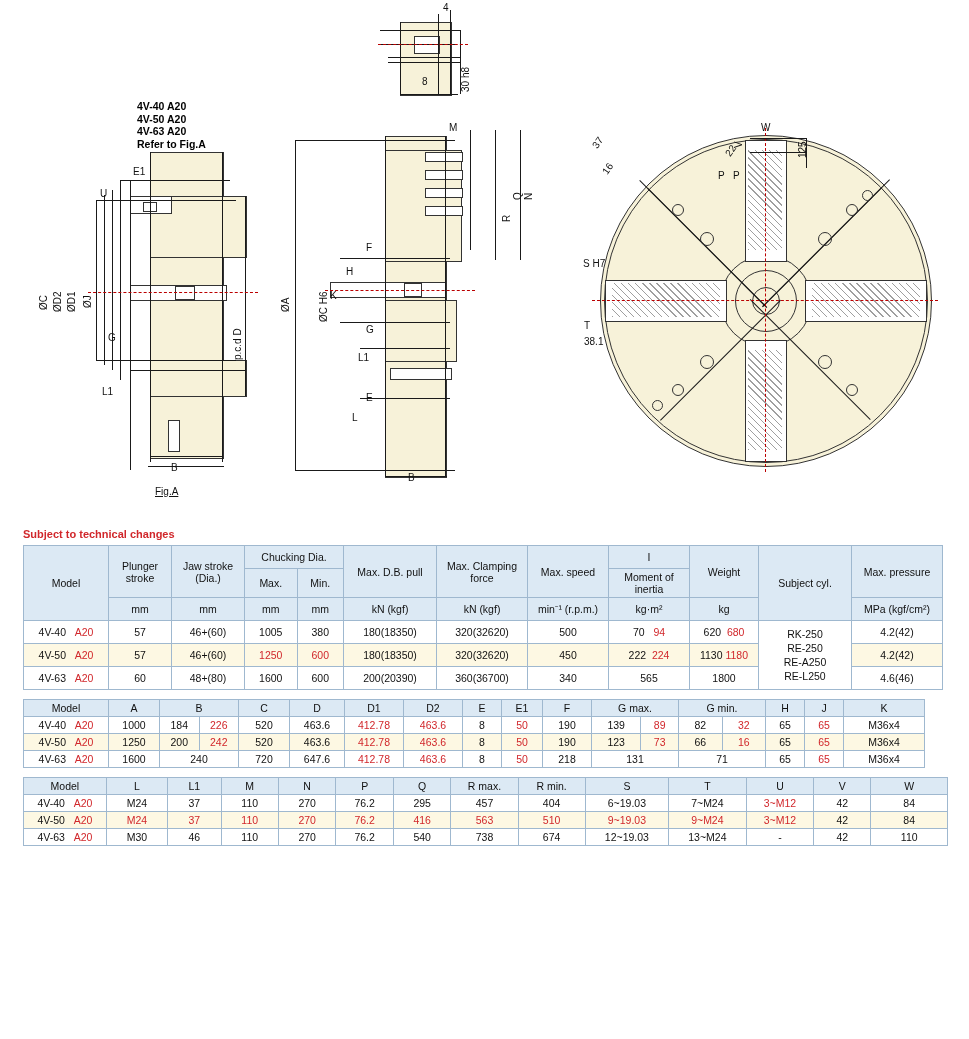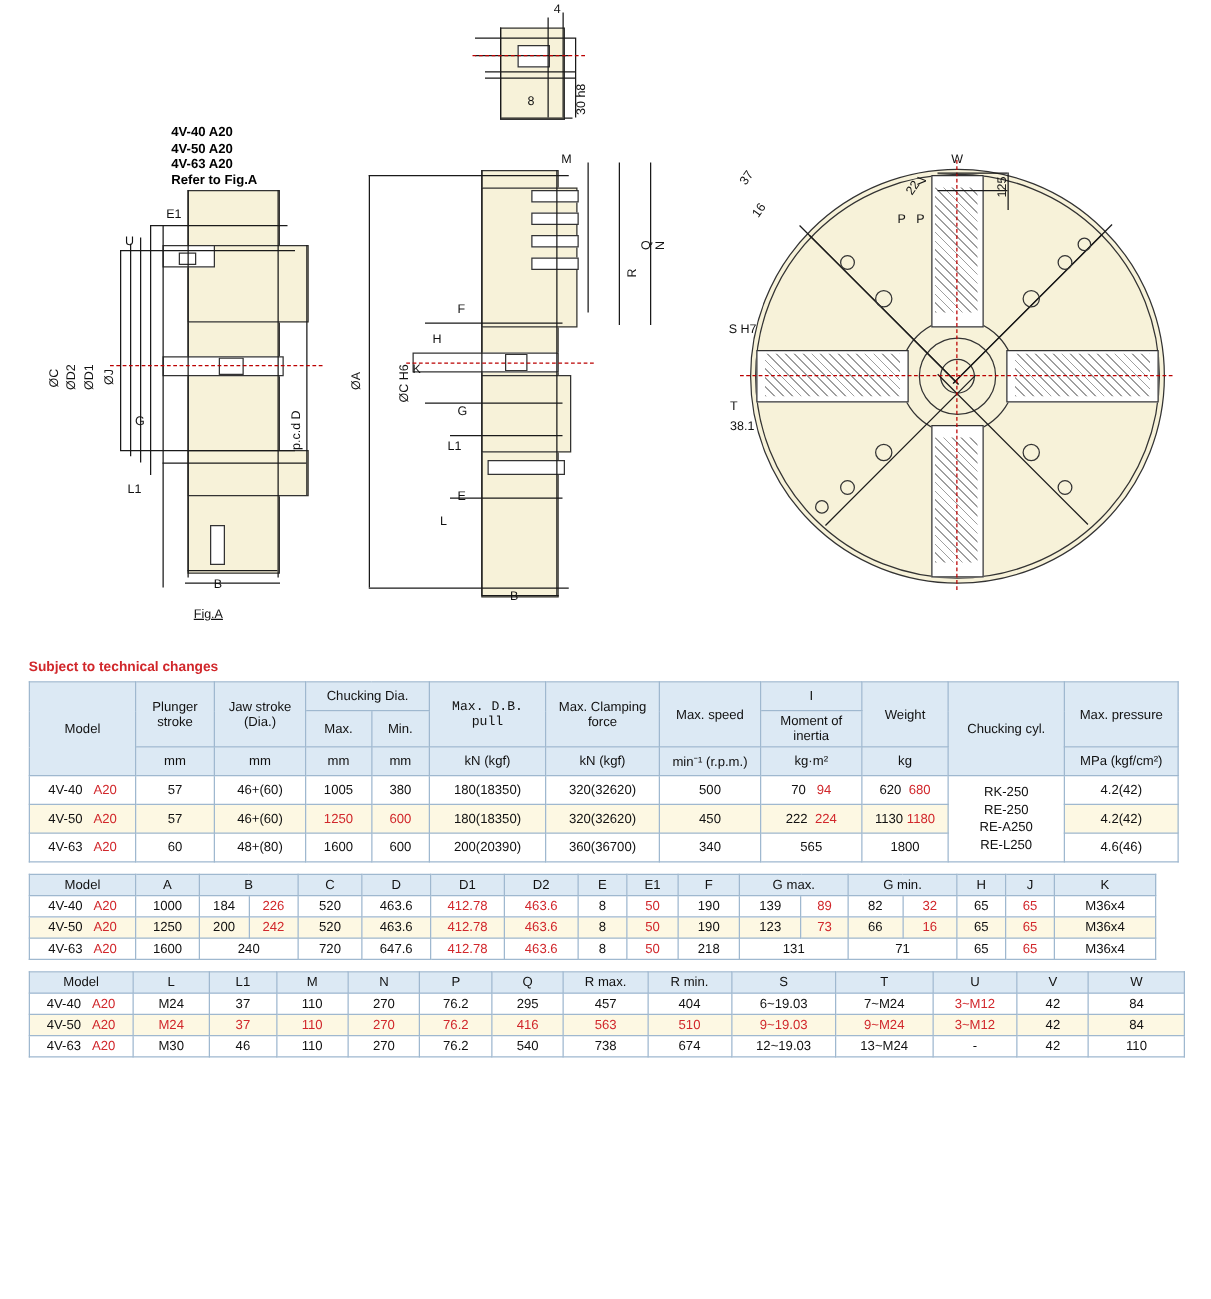--- a/index.html
+++ b/index.html
@@ -232,26 +232,26 @@
 
 
   <div class="tbl-wrap">
   <table class="spec">
     <thead>
       <tr>
         <td rowspan="3" style="width:78px;">Model</td>
         <td rowspan="2" style="width:56px;">Plunger stroke</td>
         <td rowspan="2" style="width:66px;">Jaw stroke (Dia.)</td>
         <td colspan="2" style="width:92px;">Chucking Dia.</td>
-        <td rowspan="2" style="width:86px;font-family:Liberation Mono, monospace;">Max. D.B. pull</td>
+        <td rowspan="2" style="width:86px;">Max. D.B. pull</td>
         <td rowspan="2" style="width:84px;">Max. Clamping force</td>
         <td rowspan="2" style="width:74px;">Max. speed</td>
         <td style="width:74px;">I</td>
         <td rowspan="2" style="width:62px;">Weight</td>
-        <td rowspan="3" style="width:86px;white-space:pre;">Chucking cyl.</td>
+        <td rowspan="3" style="width:86px;white-space:pre;">Subject cyl.</td>
         <td rowspan="2" style="width:84px;">Max. pressure</td>
       </tr>
       <tr>
         <td>Max.</td>
         <td>Min.</td>
         <td>Moment of inertia</td>
       </tr>
       <tr>
         <td>mm</td>
         <td>mm</td>

